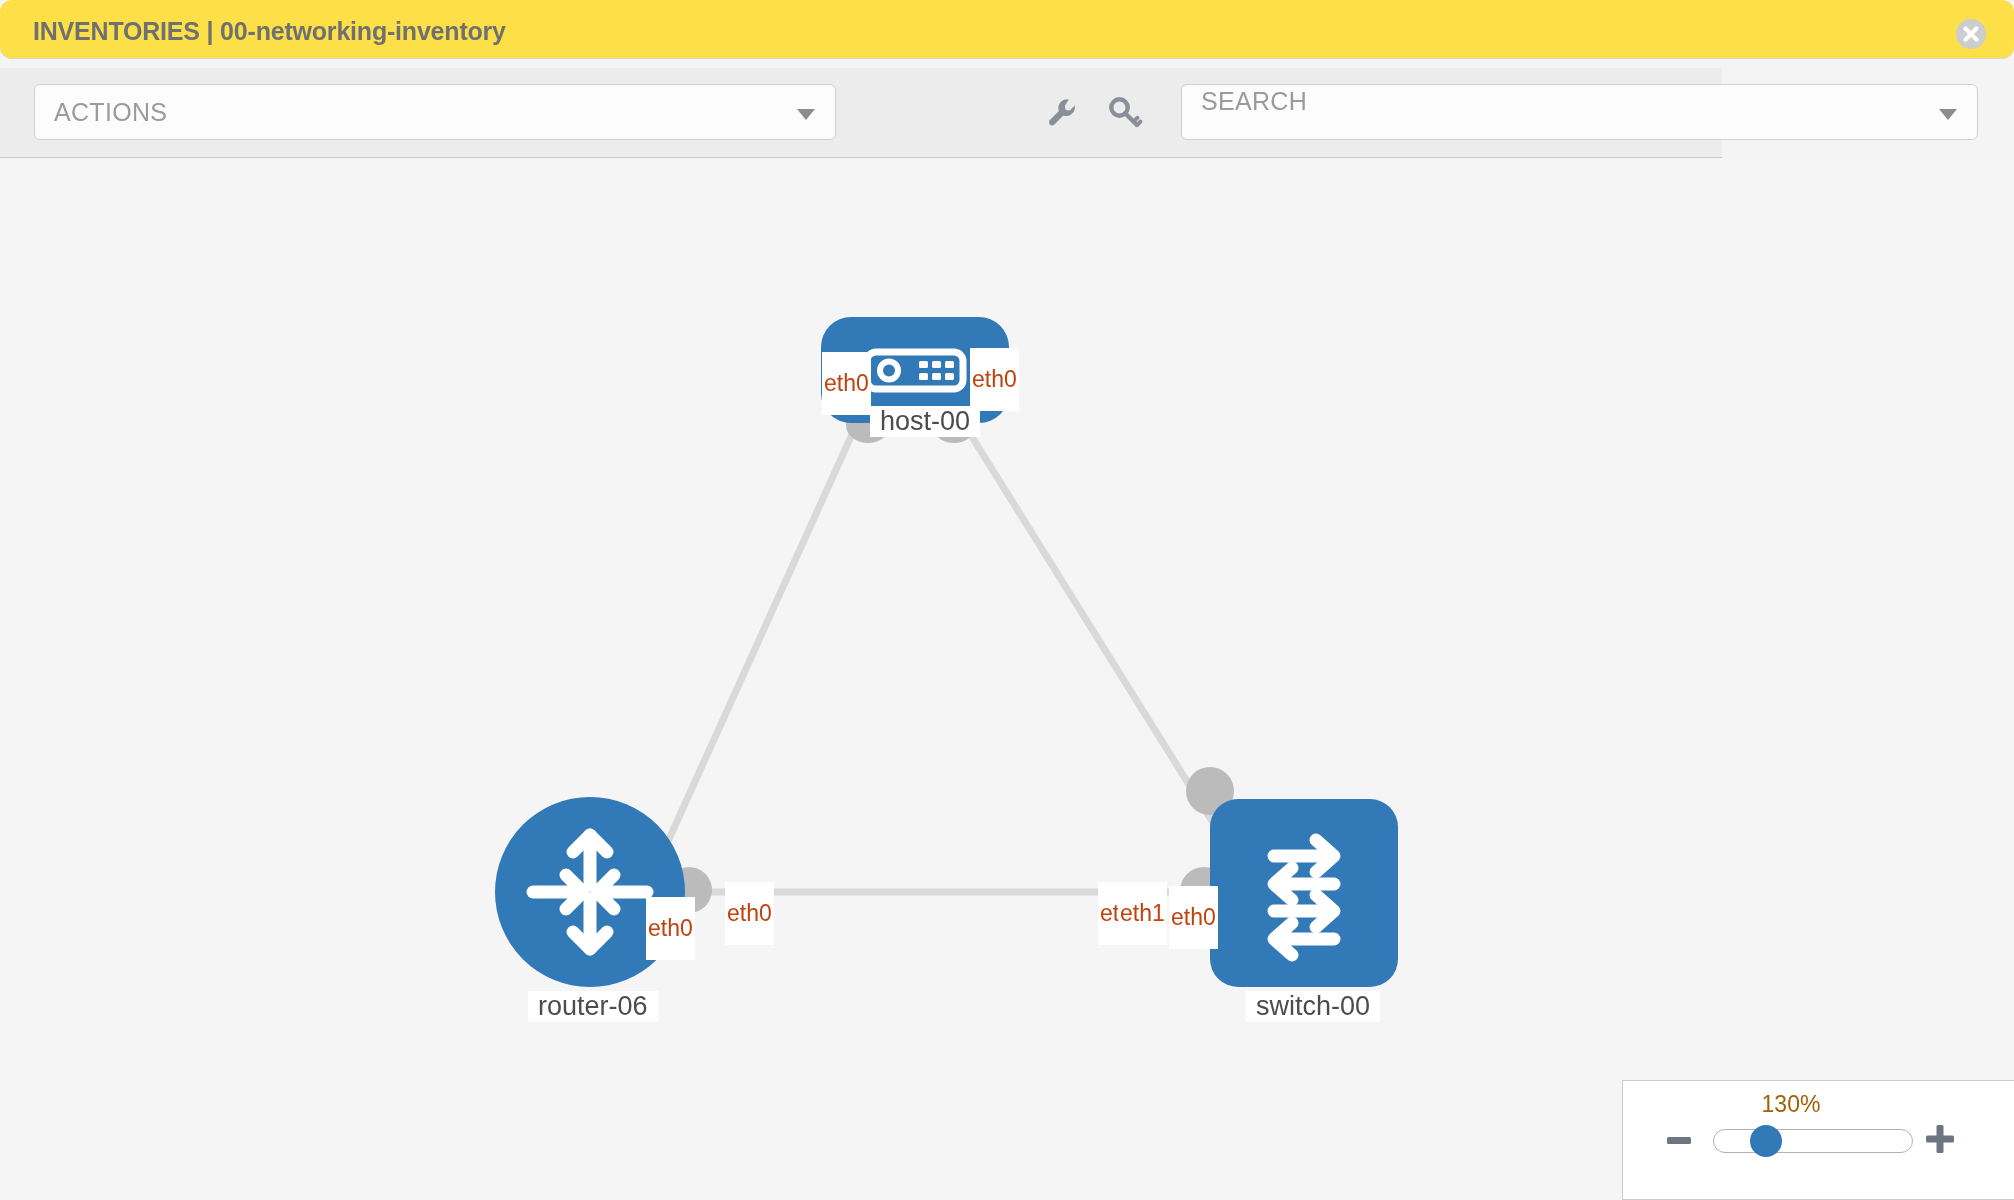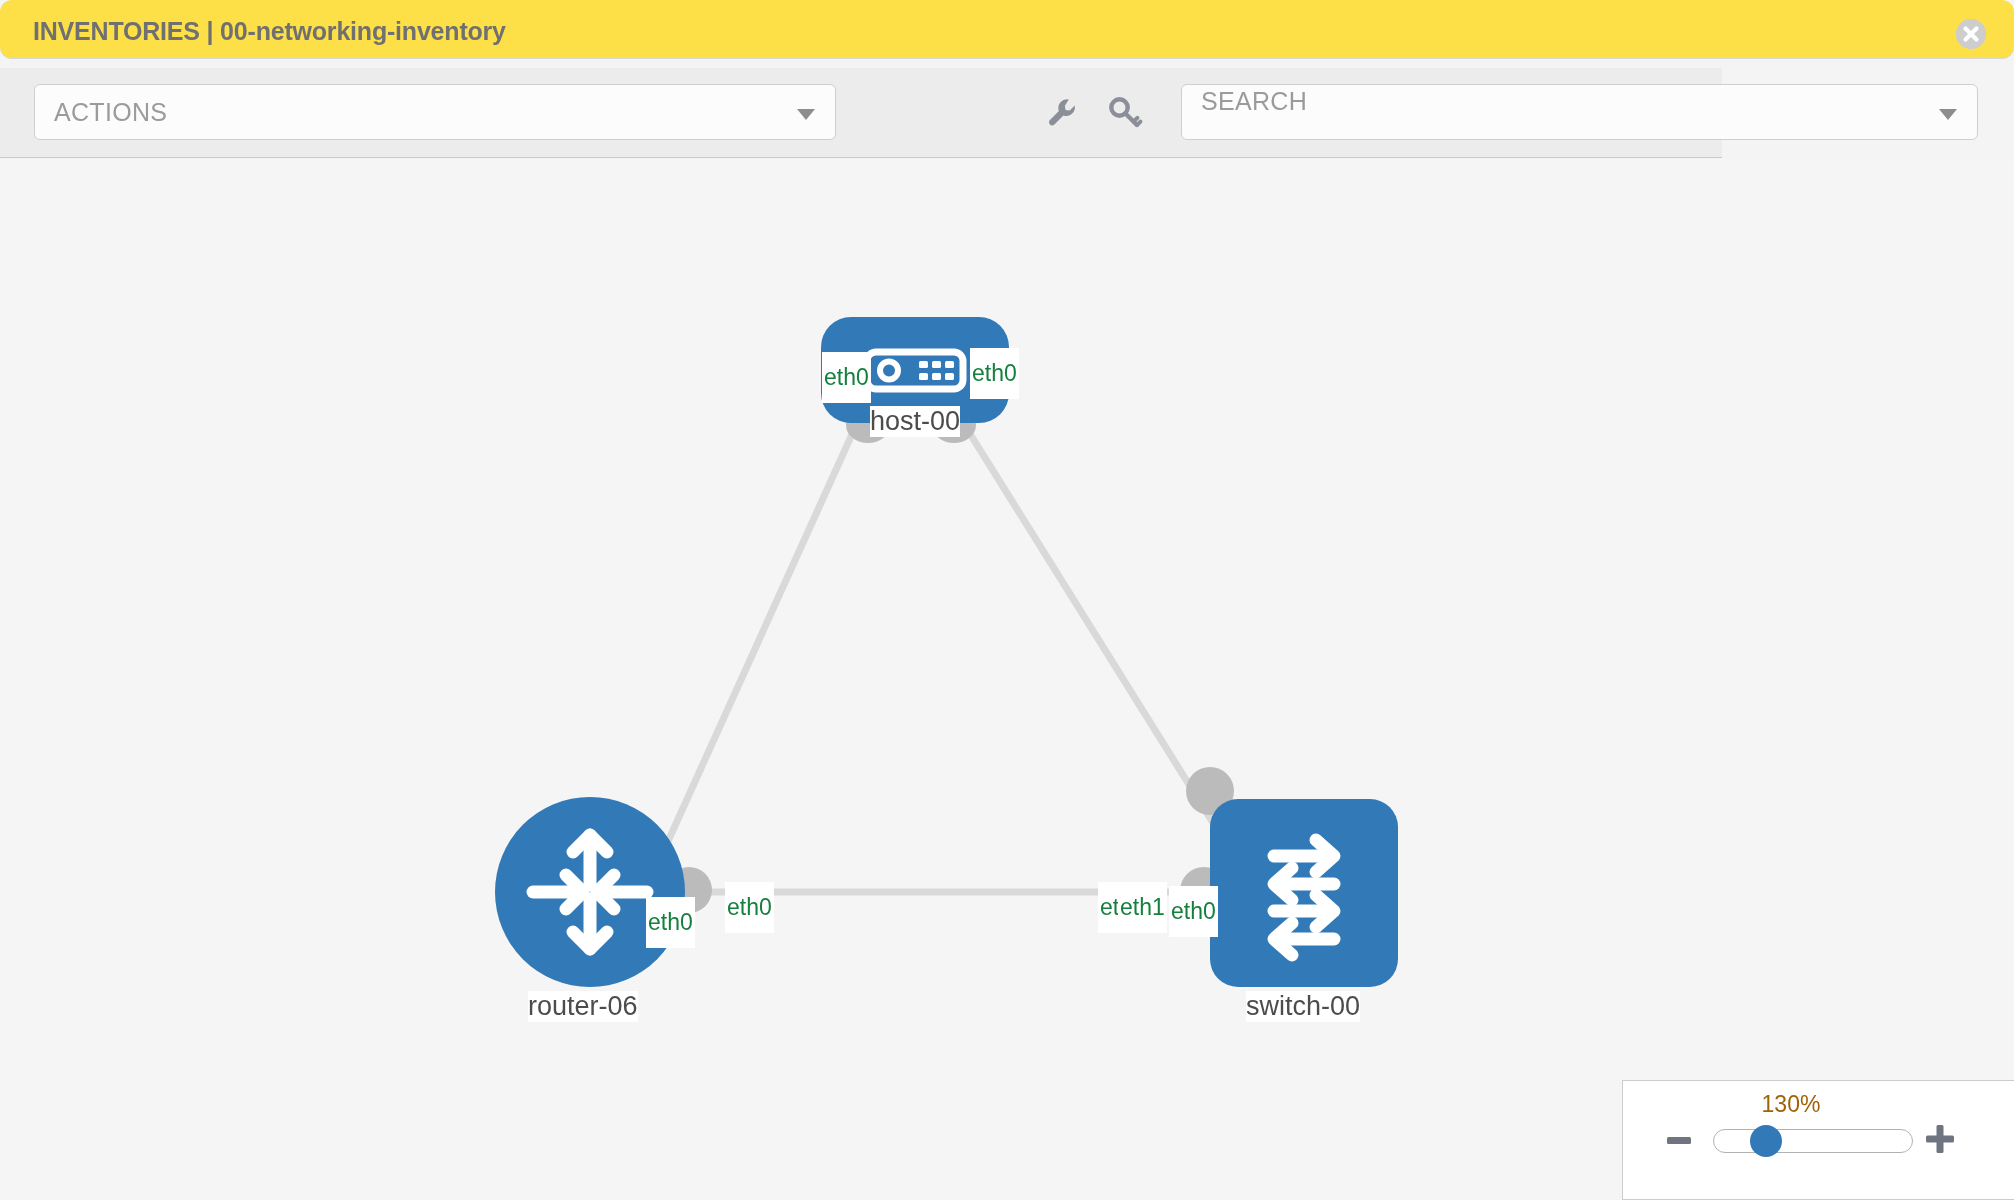--- a/index.html
+++ b/index.html
@@ -91,21 +91,21 @@
   .node .shape {
     position: absolute; left: 0; top: 0;
     background: #3279b7;
   }
   .node .shape svg { display: block; }
   .node-label {
     position: absolute;
     font-size: 27px; color: #4c4c4c;
     white-space: nowrap;
     background: #ffffff;
-    padding: 0 0;
+    padding: 0 10px;
   }
 
   
   #node-host { left: 821px; top: 158px; width: 188px; height: 106px; }
   #node-host .shape { width: 188px; height: 106px; border-radius: 30px; }
   #node-host .node-label { left: 49px; top: 89px; }
 
   
   #node-router { left: 495px; top: 638px; width: 190px; height: 190px; }
   #node-router .shape { width: 190px; height: 190px; border-radius: 50%; }
@@ -115,24 +115,24 @@
   #node-switch { left: 1210px; top: 640px; width: 188px; height: 188px; }
   #node-switch .shape { width: 188px; height: 188px; border-radius: 28px; }
   #node-switch .node-label { left: 36px; top: 192px; }
 
   
   .port { position: absolute; background: #bbbbbb; border-radius: 50%; }
 
   
   .edge-label {
     position: absolute;
-    font-size: 23px; color: #15803d;
+    font-size: 23px; color: #c2410c;
     background: #ffffff;
     white-space: nowrap;
-    padding: 12px 2px;
+    padding: 18px 2px;
   }
 
   
   .zoom-panel {
     position: absolute; left: 1622px; top: 1080px;
     width: 420px; height: 120px;
     background: #ffffff;
     border: 1px solid #cccccc;
   }
   .zoom-level {

